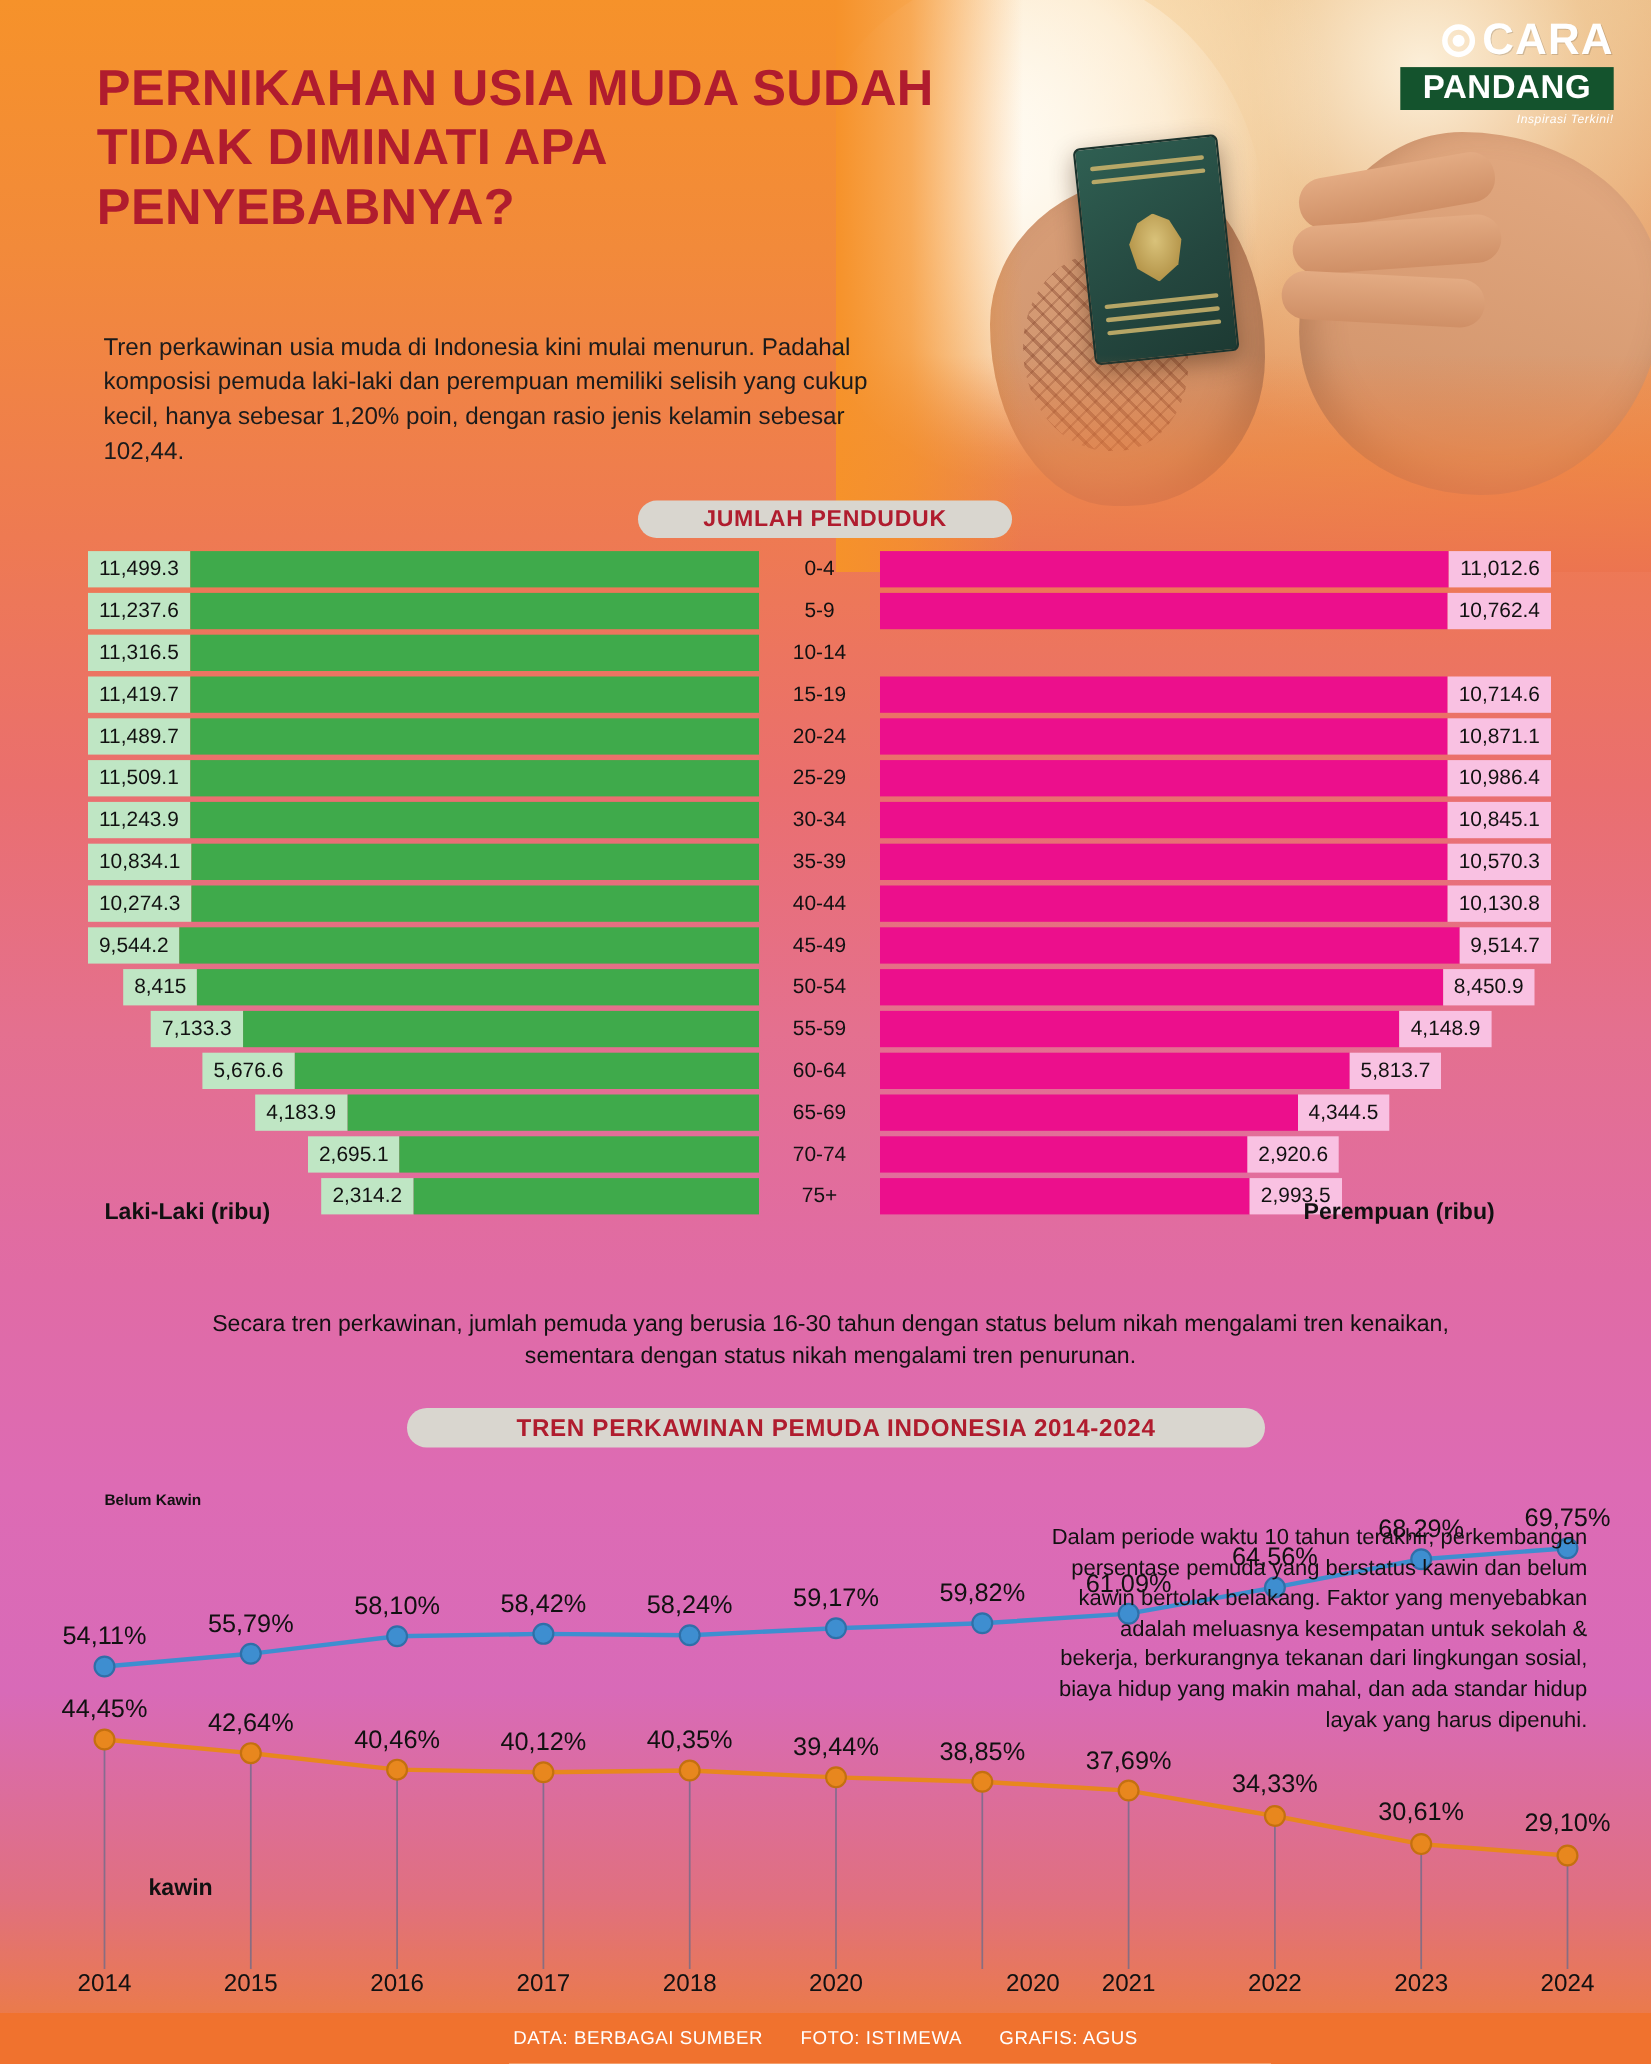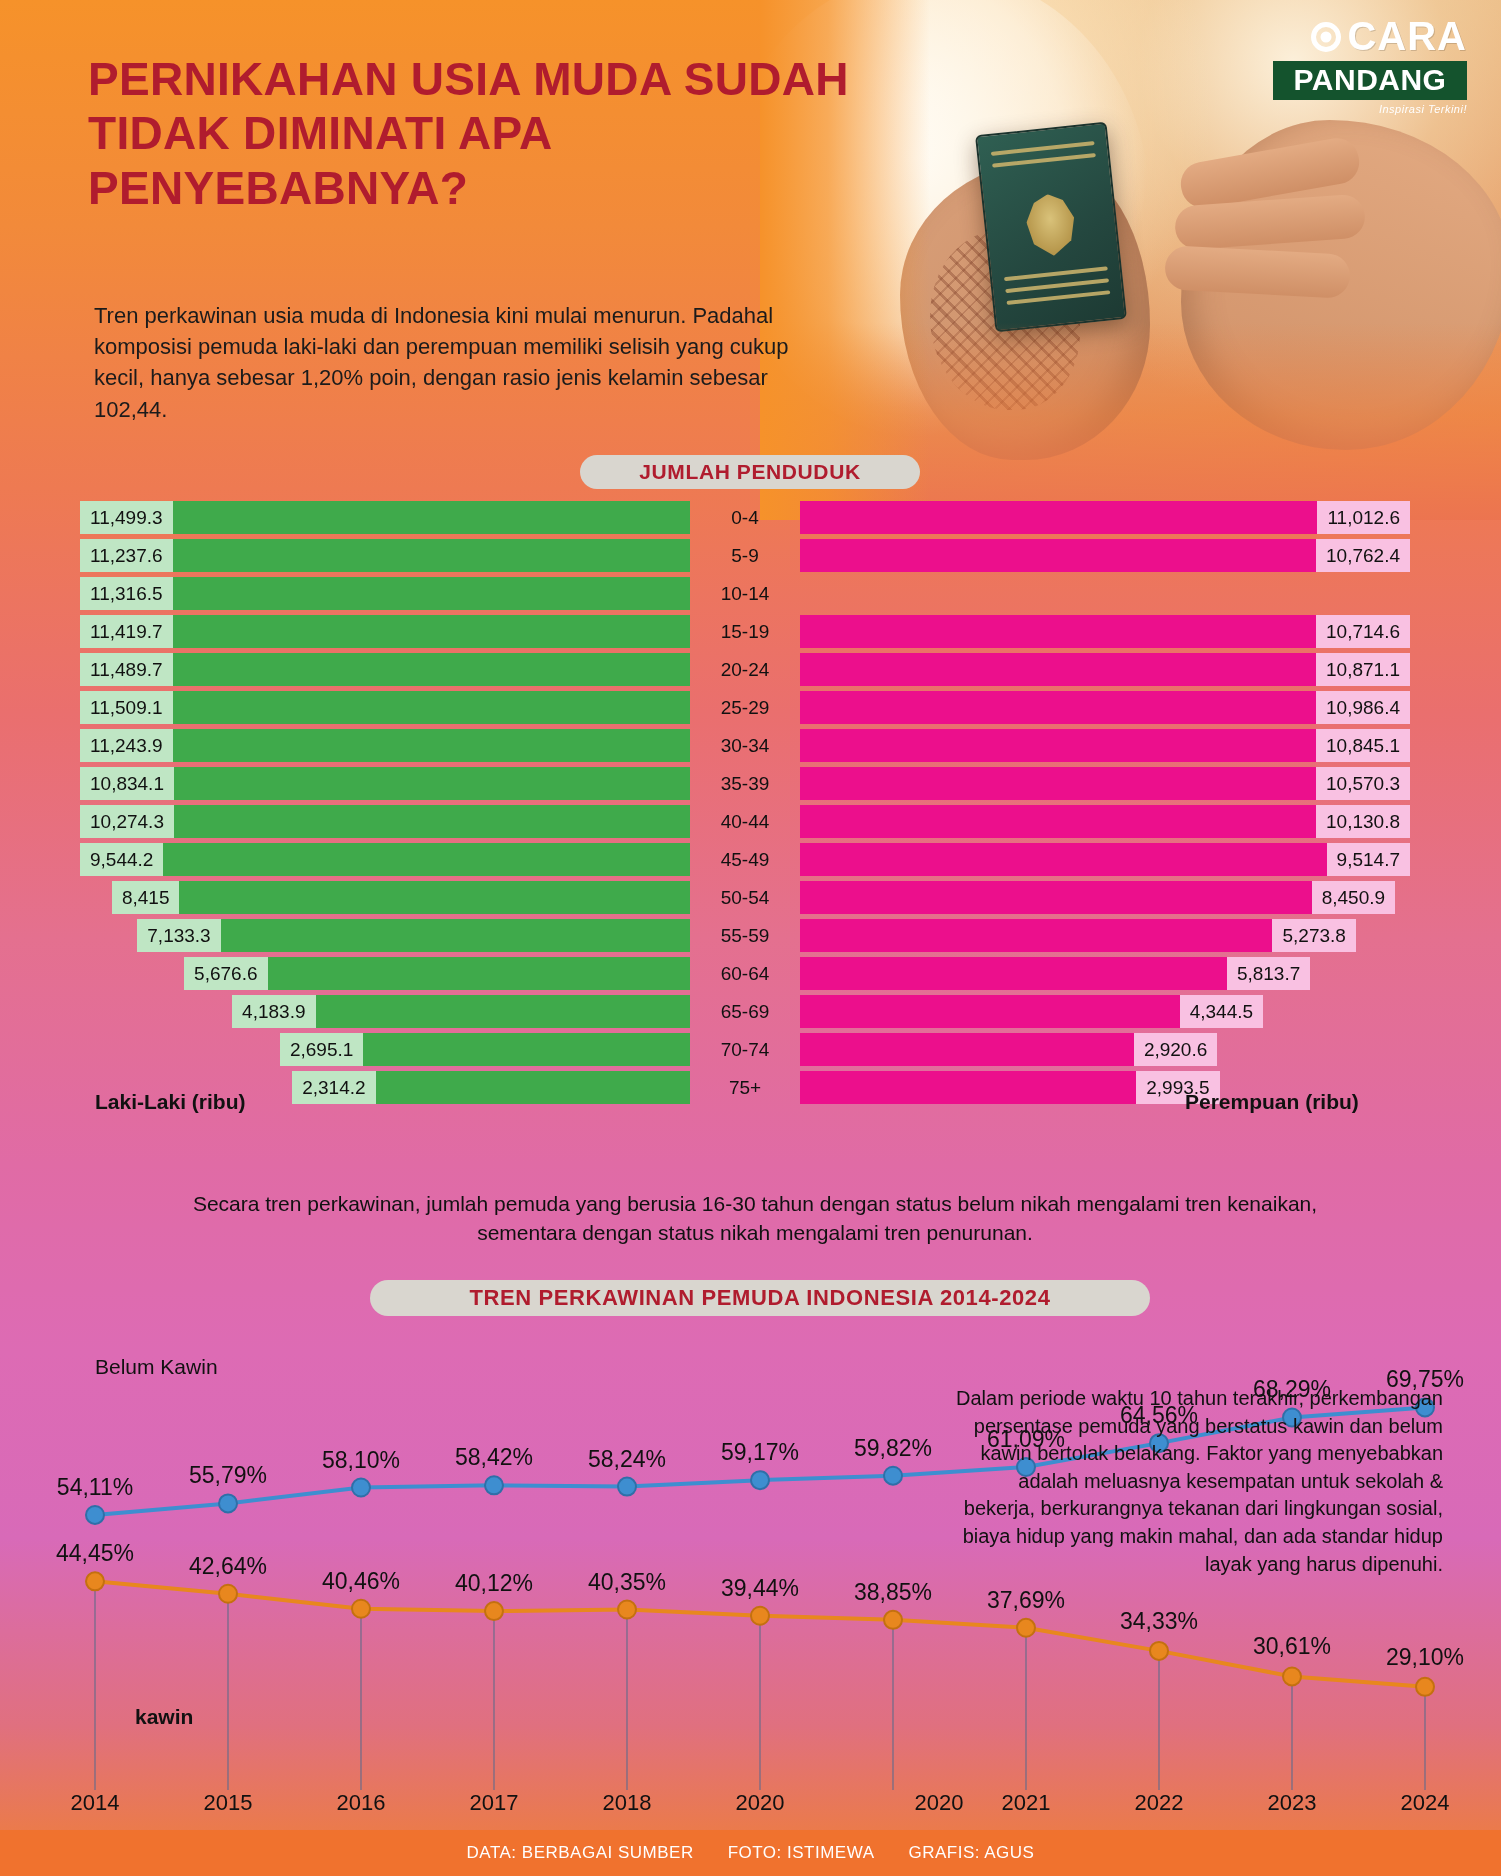--- a/index.html
+++ b/index.html
@@ -181,21 +181,21 @@
     font-size:22px; line-height:36px;
   }
   .linechart {
     position:absolute; left:0; top:1300px; width:1501px; height:520px;
   }
   .paragraph-right {
     position:absolute; right:58px; top:1385px; width:490px;
     color:#111; font-size:20px; line-height:1.38; text-align:right;
   }
   #label-belum {
-    position:absolute; left:95px; top:1355px; color:#111; font-size:21px; font-weight:normal;
+    position:absolute; left:95px; top:1355px; color:#111; font-size:14px; font-weight:bold;
   }
   #label-kawin {
     position:absolute; left:135px; top:1705px; color:#111; font-size:21px; font-weight:bold;
   }
   .xaxis {
     position:absolute; left:0; top:1790px; width:1501px;
     display:flex;
   }
   .xaxis div { color:#111; font-size:22px; text-align:center; }
 
@@ -364,21 +364,21 @@
       </div>
     </div>
     <div class="prow">
       <div class="pleft">
         <div class="lbl-m">7,133.3</div>
         <div class="bar-m" style="width:469.32470827432206px"></div>
       </div>
       <div class="pcenter">55-59</div>
       <div class="pright">
         <div class="bar-f" style="width:472.47525870832646px"></div>
-        <div class="lbl-f">5,273.8</div>
+        <div class="lbl-f">4,148.9</div>
       </div>
     </div>
     <div class="prow">
       <div class="pleft">
         <div class="lbl-m">5,676.6</div>
         <div class="bar-m" style="width:422.49402646601385px"></div>
       </div>
       <div class="pcenter">60-64</div>
       <div class="pright">
         <div class="bar-f" style="width:426.90158222623836px"></div>

